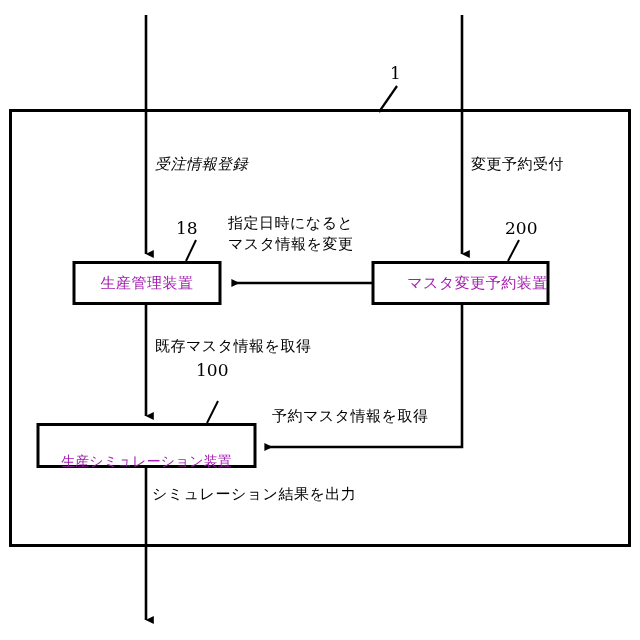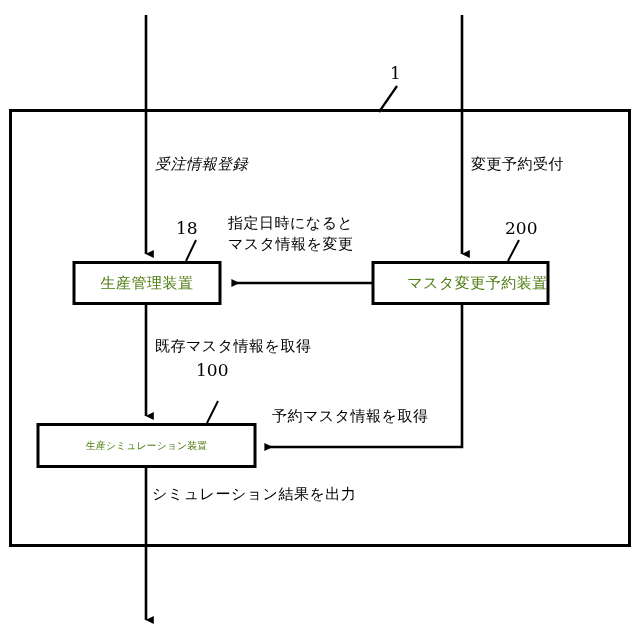--- a/index.html
+++ b/index.html
@@ -34,28 +34,29 @@
   }
   .num {
     font-family: "DejaVu Serif", "Liberation Serif", serif;
     font-size: 17px;
   }
   .boxlabel {
     position: absolute;
     display: flex;
     align-items: center;
     justify-content: center;
-    color: #4d7c0f;
+    color: #a21caf;
     font-size: 15px;
     letter-spacing: 0.5px;
     white-space: nowrap;
   }
   .boxlabel.tight {
-    font-size: 10px;
+    font-size: 14px;
     letter-spacing: 0px;
+    margin-top: 16px;
   }
 </style>
 </head>
 <body>
 
 <div id="canvas">
 
   <svg class="layer" viewBox="0 0 640 640">
     <defs>
       <marker id="arrowDown" markerWidth="10" markerHeight="10" refX="5" refY="8.4" orient="auto" markerUnits="userSpaceOnUse">

